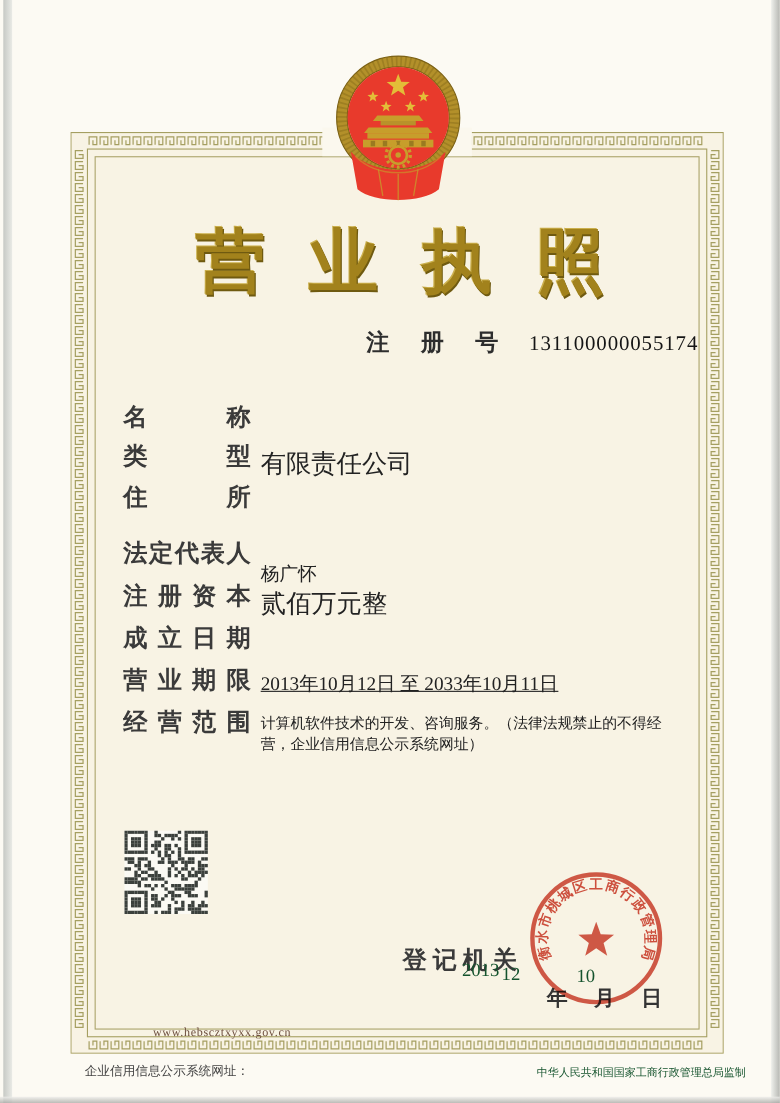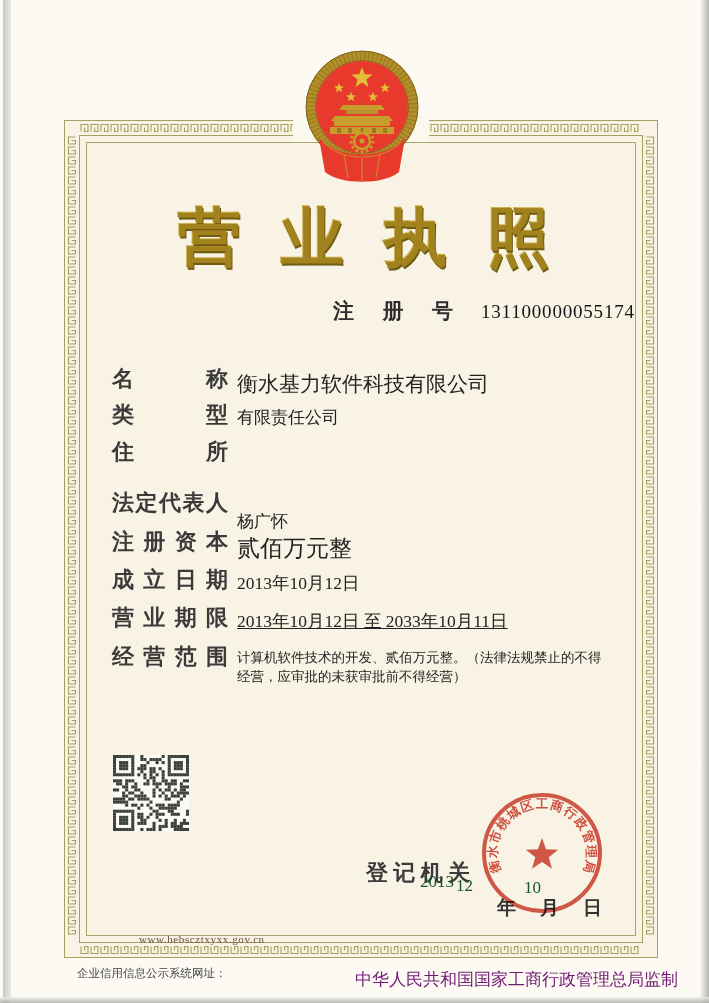--- a/index.html
+++ b/index.html
@@ -50,21 +50,21 @@
   .d-year{left:420px;top:872px}
   .d-month{left:456px;top:876px}
   .d-day{left:524px;top:878px}
   .ymd{position:absolute;left:497px;top:895px;width:105px;display:flex;justify-content:space-between;
        font-size:19px;font-weight:bold;color:#333}
 
   .seal{position:absolute;left:477px;top:789px;mix-blend-mode:multiply;opacity:.92}
 
   .siteurl{position:absolute;left:139px;top:933px;font-size:11px;letter-spacing:.6px;color:#6e4f3f}
   .footer-left{position:absolute;left:77px;top:966px;font-size:11.5px;color:#444}
-  .footer-right{position:absolute;right:31px;top:968px;font-size:17px;color:#701a75}
+  .footer-right{position:absolute;right:31px;top:968px;font-size:10px;color:#14532d}
 </style>
 </head>
 <body>
 
 <div class="page">
 
   <div class="cream"></div>
 
   <svg class="frame-svg" id="frame" width="594" height="838">
       <rect x="0.5" y="0.5" width="593" height="837" fill="none" stroke="#a59f61" stroke-width="1"></rect>
@@ -126,28 +126,27 @@
       </div>
     <div class="regvalue">131100000055174</div>
   </div>
 
   <div id="fields">
       <div class="frow" style="top: 366px;">
         <div class="flabel">
           <span>名</span>
           <span>称</span>
         </div>
-        <div class="fvalue" style="font-size: 21px;">衡水基力软件科技有限公司</div>
       </div>
       <div class="frow" style="top: 402px;">
         <div class="flabel">
           <span>类</span>
           <span>型</span>
         </div>
-        <div class="fvalue" style="font-size: 17px;">有限责任公司</div>
+        <div class="fvalue" style="font-size: 23px;">有限责任公司</div>
       </div>
       <div class="frow" style="top: 439px;">
         <div class="flabel">
           <span>住</span>
           <span>所</span>
         </div>
       </div>
       <div class="frow" style="top: 490px;">
         <div class="flabel">
           <span>法</span>
@@ -167,39 +166,38 @@
         </div>
         <div class="fvalue" style="font-size: 23px;">贰佰万元整</div>
       </div>
       <div class="frow" style="top: 567px;">
         <div class="flabel">
           <span>成</span>
           <span>立</span>
           <span>日</span>
           <span>期</span>
         </div>
-        <div class="fvalue" style="font-size: 17.5px;">2013年10月12日</div>
       </div>
       <div class="frow" style="top: 605px;">
         <div class="flabel">
           <span>营</span>
           <span>业</span>
           <span>期</span>
           <span>限</span>
         </div>
         <div class="fvalue" style="font-size: 17.5px; text-decoration: underline;">2013年10月12日 至 2033年10月11日</div>
       </div>
       <div class="frow" style="top: 644px;">
         <div class="flabel">
           <span>经</span>
           <span>营</span>
           <span>范</span>
           <span>围</span>
         </div>
-        <div class="fvalue" style="font-size: 13.5px; width: 370px;">计算机软件技术的开发、贰佰万元整。（法律法规禁止的不得经营，应审批的未获审批前不得经营）</div>
+        <div class="fvalue" style="font-size: 13.5px; width: 370px;">计算机软件技术的开发、咨询服务。（法律法规禁止的不得经营，企业信用信息公示系统网址）</div>
       </div>
     </div>
 
   <svg class="qr" id="qr" width="76" height="76">
       <rect width="76" height="76" fill="#fbfaf4"></rect>
       <rect x="0.00" y="0.00" width="3.04" height="3.04" fill="#3b403c"></rect>
       <rect x="3.04" y="0.00" width="3.04" height="3.04" fill="#3b403c"></rect>
       <rect x="6.08" y="0.00" width="3.04" height="3.04" fill="#3b403c"></rect>
       <rect x="9.12" y="0.00" width="3.04" height="3.04" fill="#3b403c"></rect>
       <rect x="12.16" y="0.00" width="3.04" height="3.04" fill="#3b403c"></rect>

